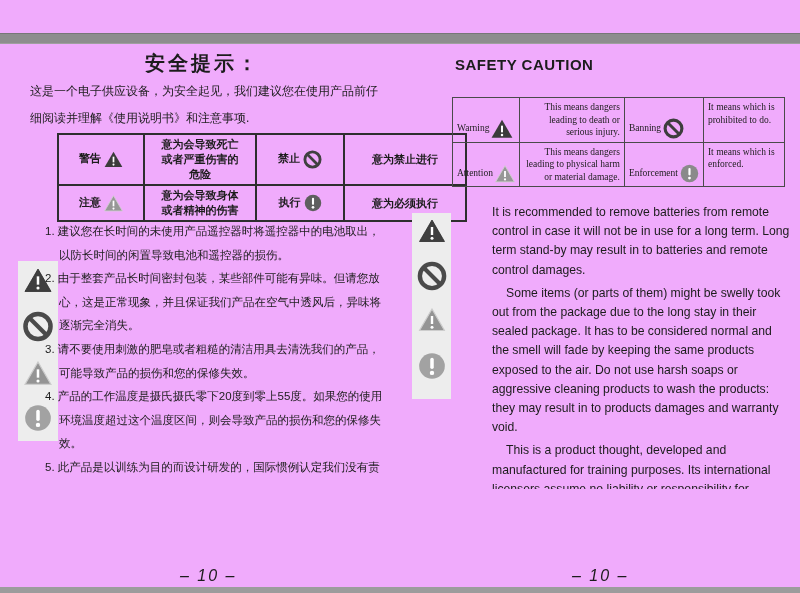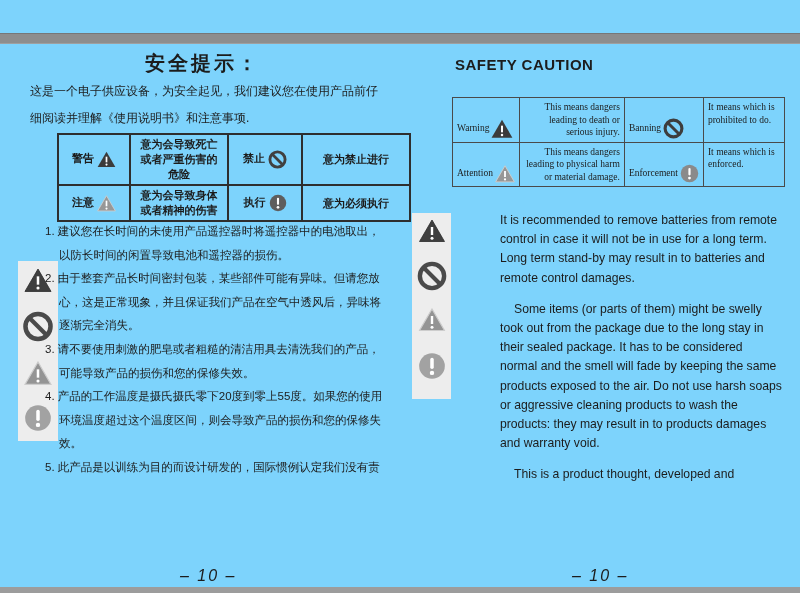--- a/index.html
+++ b/index.html
@@ -1,17 +1,17 @@
 <!DOCTYPE html>
 <html><head>
 <meta charset="utf-8">
 <style>
   html,body { margin:0; padding:0; background:#ffffff; }
   .sheet {
-    position:relative; width:800px; height:593px; background:#7dd3fc;
+    position:relative; width:800px; height:593px; background:#f0abfc;
     font-family:"Liberation Sans","DejaVu Sans",sans-serif; color:#1c1c1c;
     overflow:hidden;
   }
   .bar-top {
     position:absolute; left:0; top:33px; width:800px; height:9px;
     background:#8d8d8d; border-top:1px solid #777; border-bottom:1px solid #9f9f9f;
   }
   .bar-bottom {
     position:absolute; left:0; top:587px; width:800px; height:6px; background:#9c9c9c;
   }
@@ -22,21 +22,21 @@
     font-size:20px; font-weight:bold; letter-spacing:3px;
   }
   .cn-intro {
     position:absolute; left:30px; top:78px; width:352px; height:58px; margin:0;
     font-size:12px; line-height:27px; word-break:break-all; overflow:hidden;
   }
   table.cn-table {
     position:absolute; left:57px; top:133px; border-collapse:collapse;
     table-layout:fixed; font-size:11px; font-weight:bold; text-align:center;
   }
-  table.cn-table td { border:2px solid #2e2e2e; padding:2px 6px; line-height:15px; }
+  table.cn-table td { border:2px solid #2e2e2e; padding:2px 13px; line-height:15px; }
   table.cn-table .c1 { width:58px; }
   table.cn-table .c2 { width:84px; }
   table.cn-table .c3 { width:60px; }
   table.cn-table .c4 { width:94px;text-align:center; }
   table.cn-table tr  { height:36px; }
   .term-cell { white-space:nowrap; }
   .term-cell svg { vertical-align:middle; margin-left:3px; }
 
   .cn-list {
     position:absolute; left:45px; top:220px; width:346px; height:262px;
@@ -75,21 +75,21 @@
   table.en-table .c4 { width:72px; }
   table.en-table tr.r1 { height:42px; }
   table.en-table tr.r2 { height:36px; }
   table.en-table .term-cell { vertical-align:bottom; white-space:nowrap; }
   table.en-table .term-cell svg { vertical-align:middle; margin-left:2px; }
 
   .en-paras {
     position:absolute; left:452px; top:199px; width:342px; height:290px;
     font-size:12.2px; line-height:19.2px; overflow:hidden;
   }
-  .en-paras p { margin:12px;padding-left:36px; }
+  .en-paras p { margin:4px;padding-left:36px; }
   .en-paras p.indent { text-indent:14px; }
 </style>
 </head>
 <body>
 
 <div class="sheet">
 
   <div class="bar-top"></div>
 
   <h1 class="cn-title">安全提示：</h1>

